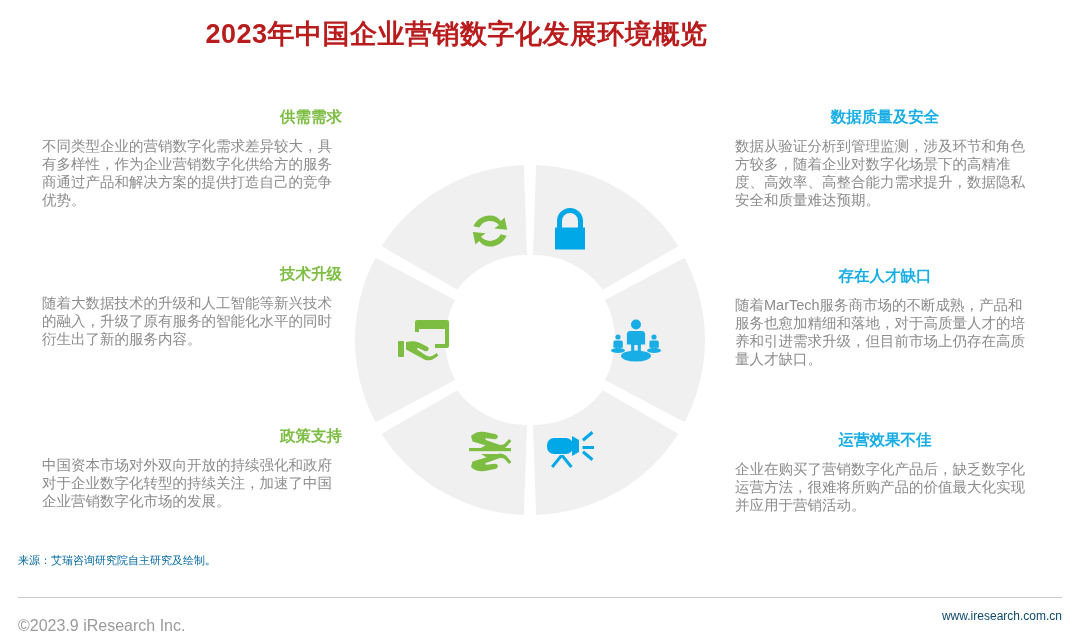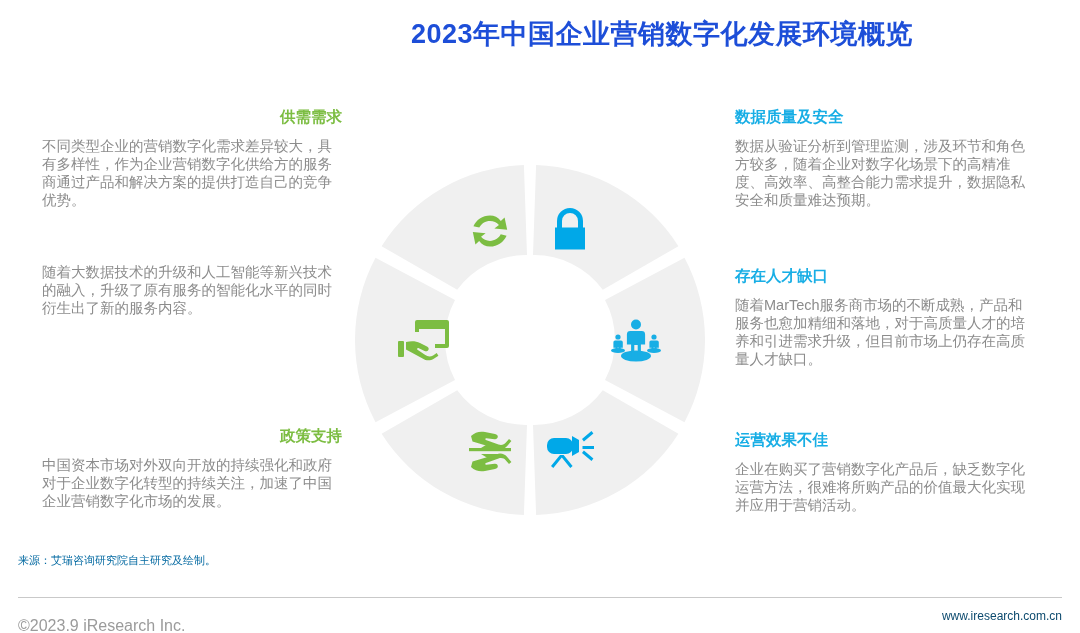--- a/index.html
+++ b/index.html
@@ -15,24 +15,24 @@
     position: relative;
     overflow: hidden;
   }
 
   
   .page-title {
     position: absolute;
     top: 16px;
     left: 0;
     width: 913px;
-    text-align: right;
+    text-align: center;
     font-size: 27px;
     font-weight: bold;
-    color: #1d4ed8;
+    color: #b91c1c;
     letter-spacing: 0.5px;
   }
 
   
   .block {
     position: absolute;
     width: 300px;
   }
   .block .heading {
     font-size: 15.5px;
@@ -49,21 +49,21 @@
     text-align: right;
   }
   .left-block .body {
     text-align: left;
   }
   .right-block {
     text-align: left;
   }
 
   .green-head { color: #7cbd42; }
-  .blue-head  { color: #18aee5; }
+  .blue-head  { color: #18aee5; text-align: center; }
 
   
   #block-supply   { left: 42px; top: 106px; }
   #block-tech     { left: 42px; top: 263px; }
   #block-policy   { left: 42px; top: 425px; }
   
   #block-data     { left: 735px; top: 106px; }
   #block-talent   { left: 735px; top: 265px; }
   #block-ops      { left: 735px; top: 429px; }
 
@@ -143,20 +143,21 @@
 <body>
 
 <div class="page-title">2023年中国企业营销数字化发展环境概览</div>
 
 <div class="block left-block" id="block-supply">
   <div class="heading green-head">供需需求</div>
   <div class="body">不同类型企业的营销数字化需求差异较大，具有多样性，作为企业营销数字化供给方的服务商通过产品和解决方案的提供打造自己的竞争优势。</div>
 </div>
 
 <div class="block left-block" id="block-tech">
+  <div class="heading green-head">技术升级</div>
   <div class="body">随着大数据技术的升级和人工智能等新兴技术的融入，升级了原有服务的智能化水平的同时衍生出了新的服务内容。</div>
 </div>
 
 <div class="block left-block" id="block-policy">
   <div class="heading green-head">政策支持</div>
   <div class="body">中国资本市场对外双向开放的持续强化和政府对于企业数字化转型的持续关注，加速了中国企业营销数字化市场的发展。</div>
 </div>
 
 <div class="block right-block" id="block-data">
   <div class="heading blue-head">数据质量及安全</div>

